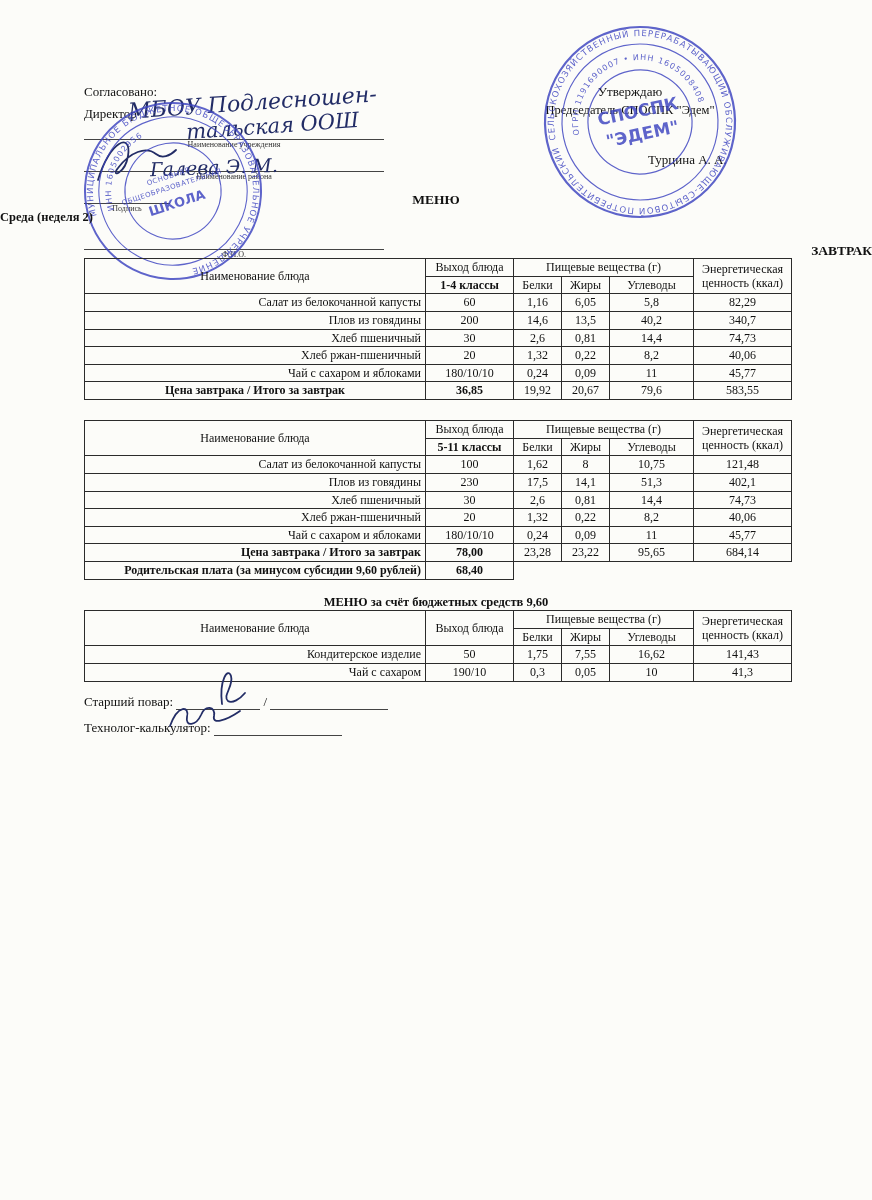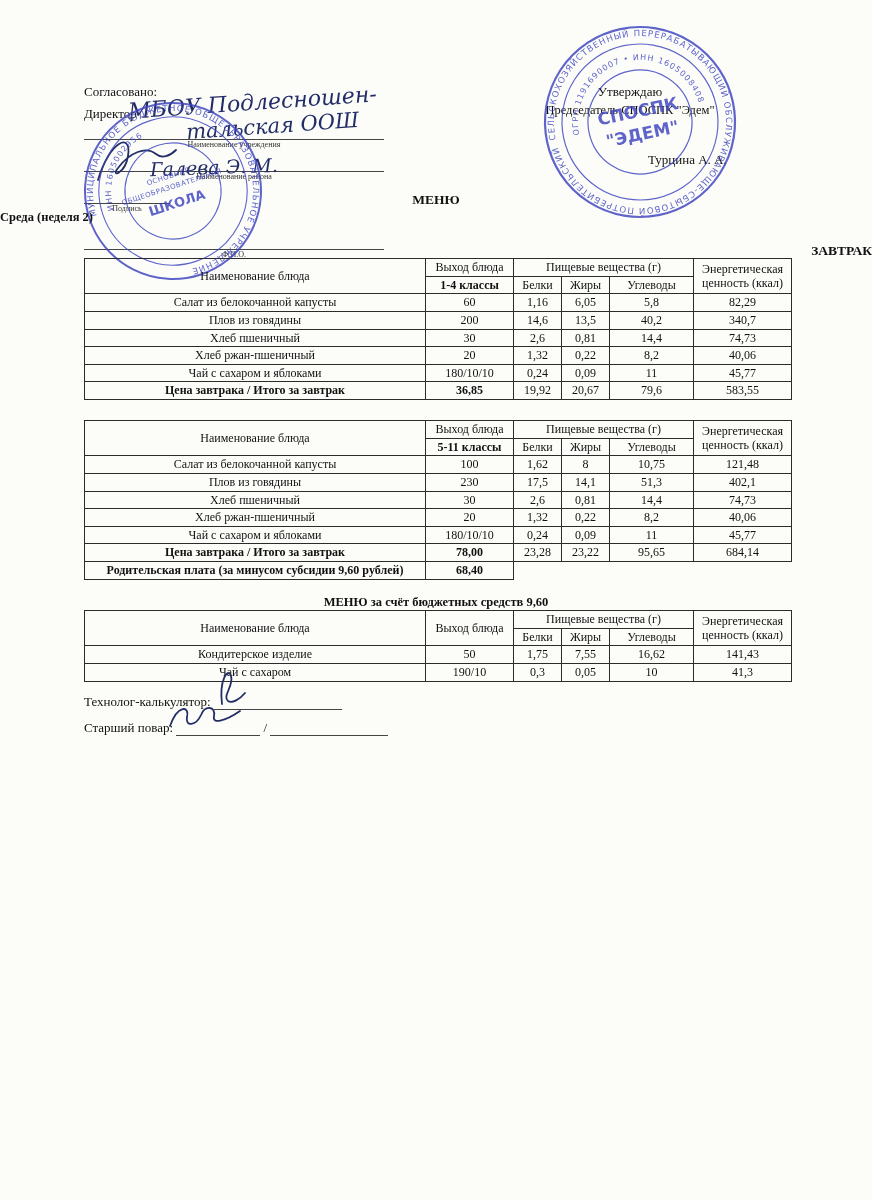--- a/index.html
+++ b/index.html
@@ -56,21 +56,21 @@
   .budget-title { position:absolute; left:0; top:595px; width:100%; text-align:center; font-weight:bold; font-size:12.5px; }
 
   
   table.menu { position:absolute; left:84px; border-collapse:collapse; table-layout:fixed;
                width:707px; font-family:"Liberation Serif", serif; font-size:12px; color:#111; }
   #table-0 { top:258px; }
   #table-1 { top:420px; }
   #table-2 { top:610px; }
   .menu th, .menu td { border:1px solid #2b2b2b; padding:1px 4px; text-align:center;
                        font-weight:normal; line-height:1.22; height:16px; }
-  .menu td.l { text-align:center;margin-top:13px; }
+  .menu td.l { text-align:right;margin-top:13px; }
   .menu .b { font-weight:bold; }
   .menu td.ghost { border:none; }
 
   
   .footer { position:absolute; left:84px; top:694px; font-size:13px; }
   .footer .row { margin-bottom:8px; height:18px; }
   .uline { display:inline-block; border-bottom:1px solid #444; height:14px; vertical-align:bottom; }
   .u130 { width:128px; } .u84 { width:84px; } .u118 { width:118px; }
 </style>
 </head>
@@ -338,29 +338,29 @@
           <td class="">0,3</td>
           <td class="">0,05</td>
           <td class="">10</td>
           <td class="">41,3</td>
         </tr>
       </tbody>
     </table>
 
   <div class="footer">
     <div class="row">
-      <span>Технолог-калькулятор:</span>
-      <span class="uline u130"></span>
-    </div>
-    <div class="row">
       <span>Старший повар:</span>
       <span class="uline u84"></span>
       <span>/</span>
       <span class="uline u118"></span>
     </div>
+    <div class="row">
+      <span>Технолог-калькулятор:</span>
+      <span class="uline u130"></span>
+    </div>
   </div>
 
   <svg class="sig-svg" style="left:212px; top:664px;" width="36" height="44" viewBox="0 0 36 44">
     <path d="M10,40 C7,16 16,3 19,12 C22,22 10,32 16,37 C20,40 28,35 33,29"></path>
   </svg>
   <svg class="sig-svg" style="left:164px; top:698px;" width="84" height="36" viewBox="0 0 84 36">
     <path d="M6,28 C14,6 26,8 23,19 C21,29 32,28 37,17 C41,7 52,8 50,18 C48,26 60,24 76,13"></path>
   </svg>
 
 </div>

